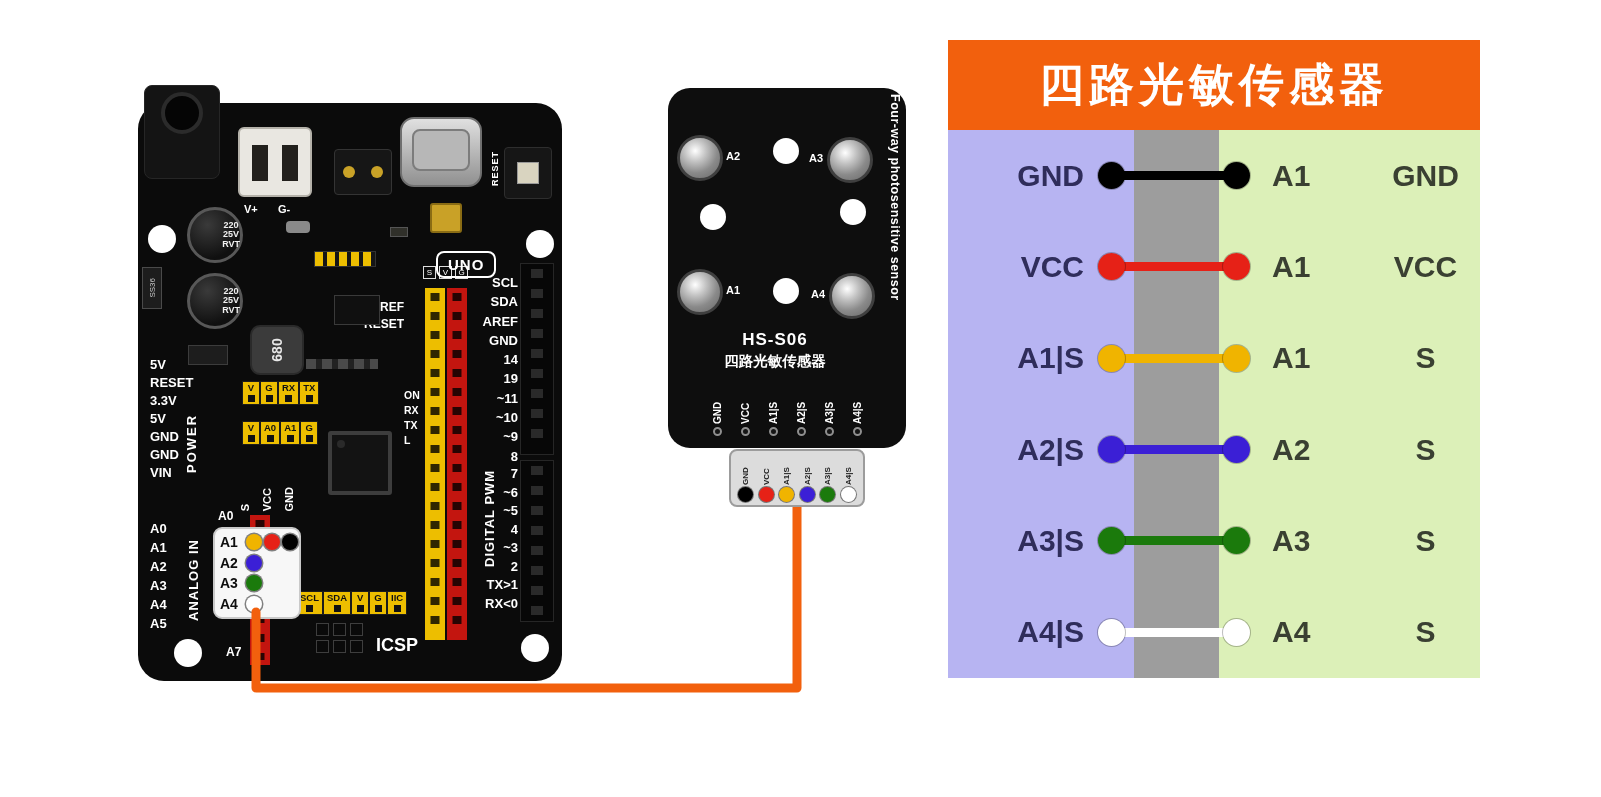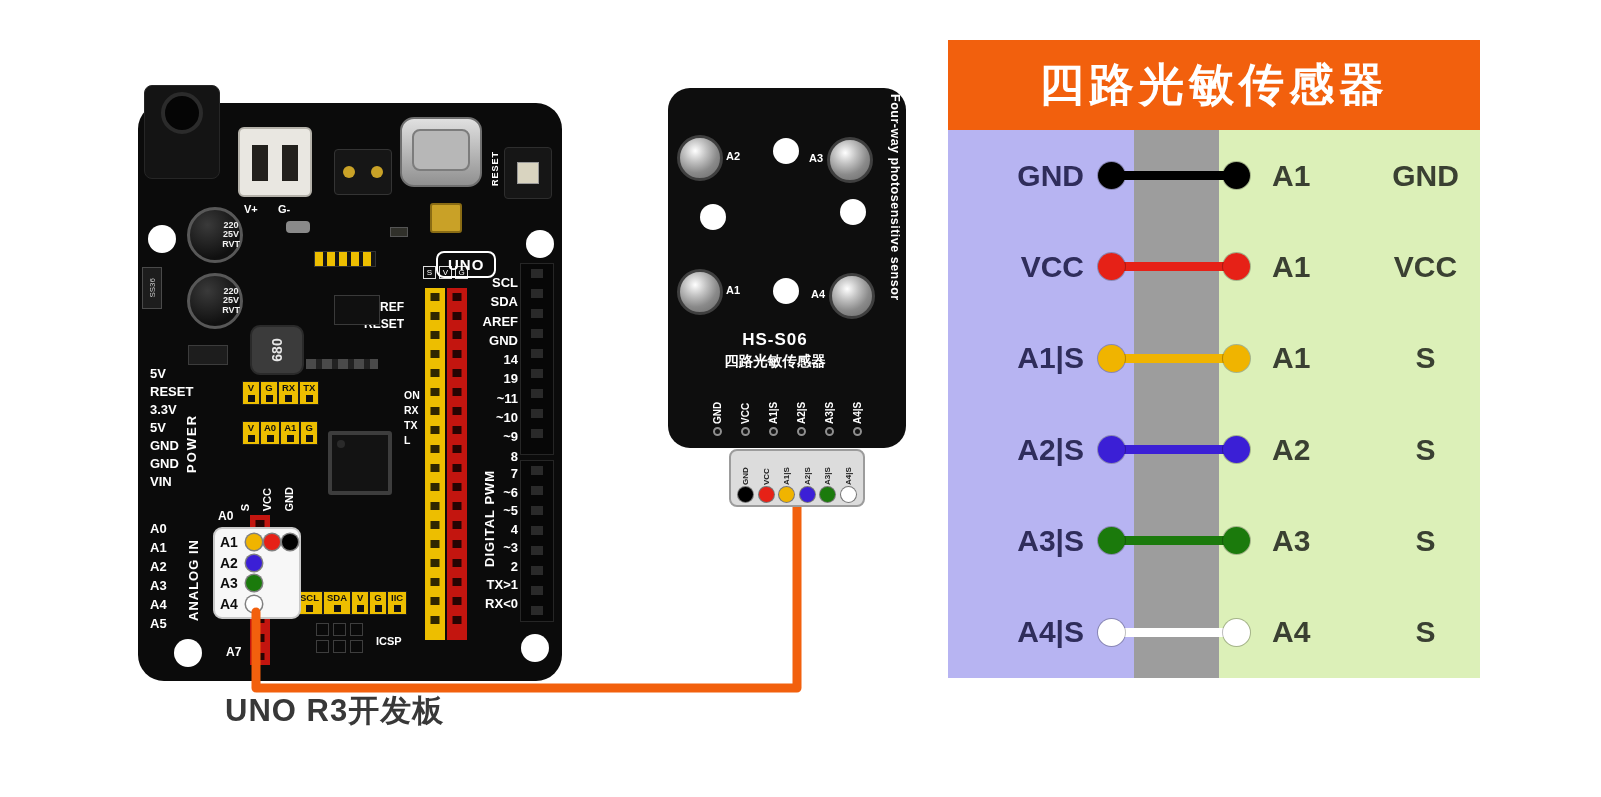--- a/index.html
+++ b/index.html
@@ -26,21 +26,21 @@
   .hole{width:28px;height:28px;border-radius:50%;background:#fff;}
   .h1{left:10px;top:122px}.h2{left:388px;top:127px}.h3{left:36px;top:536px}.h4{left:383px;top:531px}
   .cap{width:56px;height:56px;border-radius:50%;background:radial-gradient(circle at 35% 30%,#3a3a3a,#101010 70%);border:3px solid #585858;display:flex;align-items:center;justify-content:flex-end;}
   .cap1{left:49px;top:104px}.cap2{left:49px;top:170px}
   .cap-txt{font-size:9px;font-weight:bold;color:#f0f0f0;text-align:center;white-space:pre-line;line-height:1.05;}
   .dc-ss36{left:4px;top:164px;width:20px;height:42px;background:#1d1d1d;border:1px solid #4a4a4a;display:flex;align-items:center;justify-content:center;}
   .ss36-txt{font-size:8px;color:#c8c8c8;}
   .inductor{left:112px;top:222px;width:54px;height:50px;background:#3b3b3b;border-radius:10px;border:2px solid #2a2a2a;display:flex;align-items:center;justify-content:center;}
   .ind-txt{font-size:14px;font-weight:bold;color:#e8e8e8;transform:rotate(-90deg);}
   .pincol span{display:block;}
-  .pins-power{left:12px;top:262px;}
+  .pins-power{left:12px;top:253px;}
   .pins-power span{font-size:13px;font-weight:bold;color:#fff;line-height:18px;}
   .v-power{left:46px;top:286px;height:84px;font-size:13px;font-weight:bold;color:#fff;letter-spacing:2px;}
   .pins-analog{left:12px;top:416px;}
   .pins-analog span{font-size:13px;font-weight:bold;color:#fff;line-height:19px;}
   .v-analog{left:48px;top:400px;height:118px;font-size:13px;font-weight:bold;color:#fff;letter-spacing:1px;}
   .inner-a0{left:80px;top:406px;font-size:12px;font-weight:bold;color:#fff;}
   .inner-a7{left:88px;top:542px;font-size:12px;font-weight:bold;color:#fff;}
   .pins-dtop{left:330px;top:170px;width:50px;text-align:right;}
   .pins-dtop span{font-size:13px;font-weight:bold;color:#fff;line-height:19.3px;}
   .pins-dbot{left:330px;top:362px;width:50px;text-align:right;}
@@ -75,21 +75,21 @@
   .dc-gold{left:292px;top:100px;width:32px;height:30px;background:#c9a127;border:2px solid #8a6c14;border-radius:3px;}
   .dc-chip8{left:196px;top:192px;width:46px;height:30px;background:#101010;border:1px solid #3a3a3a;}
   .dc-xtal{left:148px;top:118px;width:24px;height:12px;background:#8a8a8a;border-radius:4px;}
   .dc-smd1{left:252px;top:124px;width:18px;height:10px;background:#30302a;border:1px solid #555;}
   .dc-yellowrow{left:176px;top:148px;width:62px;height:16px;background:repeating-linear-gradient(90deg,#edbe00 0 8px,#151515 8px 12px);border:1px solid #333;}
   .dc-reg{left:50px;top:242px;width:40px;height:20px;background:#1d1d1d;border:1px solid #3c3c3c;}
   .dc-grayrow{left:168px;top:256px;width:72px;height:10px;background:repeating-linear-gradient(90deg,#4a4a4a 0 10px,#222 10px 16px);}
   .uno-logo{left:298px;top:148px;padding:3px 10px;border:2.5px solid #fff;border-radius:8px;color:#fff;font-size:15px;font-weight:bold;letter-spacing:1px;}
   .icsp{left:178px;top:520px;display:grid;grid-template-columns:repeat(3,13px);grid-auto-rows:13px;gap:4px;}
   .icsp-cell{background:#0a0a0a;border:1px solid #3e3e3e;}
-  .icsp-lbl{left:238px;top:532px;font-size:11px;font-weight:bold;color:#fff;}
+  .icsp-lbl{left:238px;top:532px;font-size:18px;font-weight:bold;color:#fff;}
   .whitebox{left:75px;top:424px;width:88px;height:92px;background:#f7f7f7;border:2px solid #c9c9c9;border-radius:9px;
     display:flex;flex-direction:column;justify-content:space-evenly;padding:2px 0 2px 5px;}
   .wb-row{display:flex;align-items:center;gap:2px;height:18px;}
   .wb-label{font-size:14px;font-weight:800;color:#0e0e0e;width:24px;}
   .wb-dot{width:16px;height:16px;border-radius:50%;box-shadow:0 0 0 1.5px #808080;flex:none;}
 
   .caption{position:absolute;left:225px;top:690px;font-size:31px;font-weight:bold;color:#383838;letter-spacing:1px;}
 
   
   .module{position:absolute;left:668px;top:88px;width:238px;height:360px;background:#0e0e0e;border-radius:22px;}
@@ -370,21 +370,20 @@
 
         <div class="wb-row">
           <span class="wb-label">A4</span>
           <span class="wb-dot" style="background: rgb(255, 255, 255);"></span>
           <span class="wb-dot" style="visibility: hidden;"></span>
           <span class="wb-dot" style="visibility: hidden;"></span>
         </div>
       </div>
   </div>
 
-  <div class="caption">UNO R3开发板</div>
 
   <div class="module">
     <div class="sensor s1"></div>
     <div class="sensor s2"></div>
     <div class="sensor s3"></div>
     <div class="sensor s4"></div>
     <span class="s-lbl sl1">A2</span>
     <span class="s-lbl sl2">A3</span>
     <span class="s-lbl sl3">A1</span>
     <span class="s-lbl sl4">A4</span>

